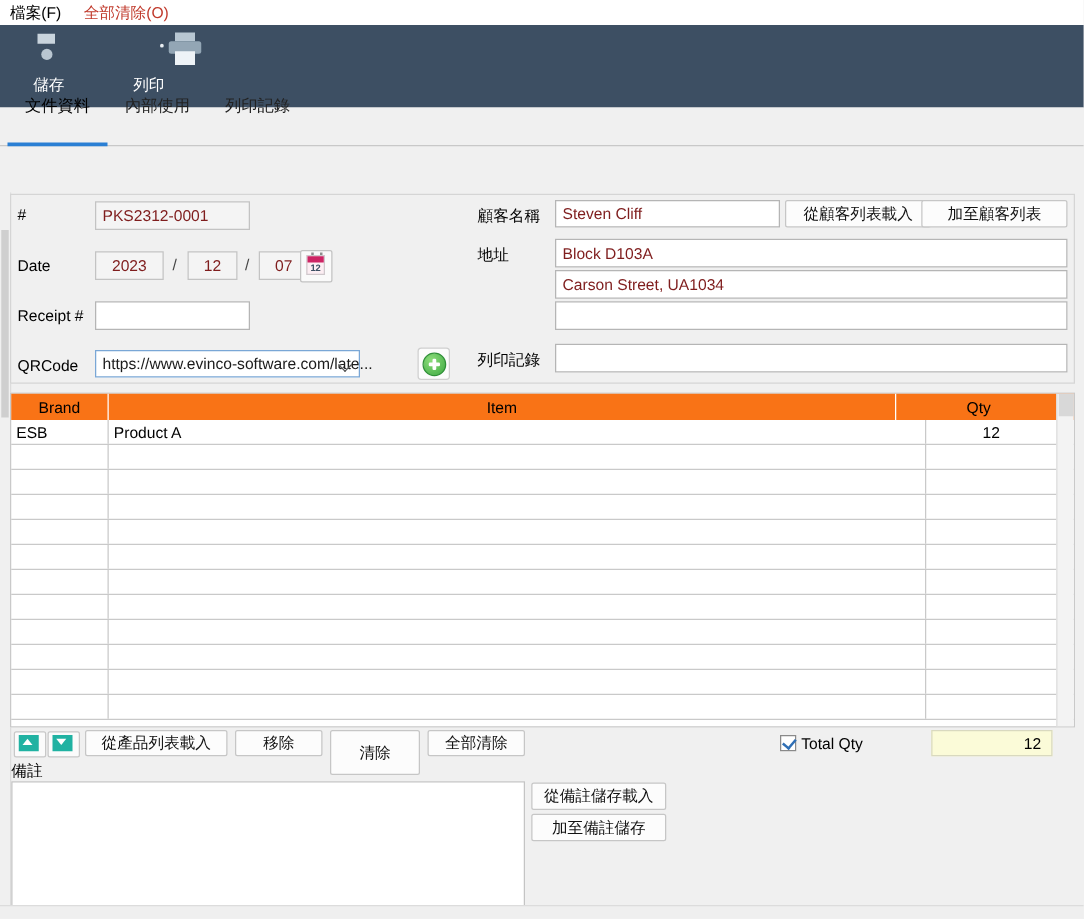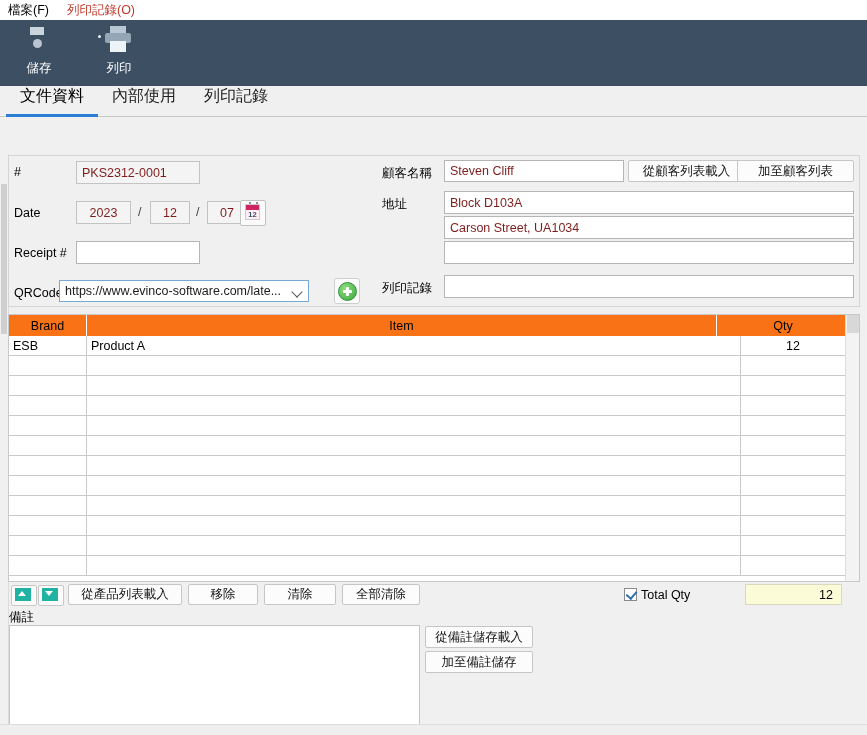--- a/index.html
+++ b/index.html
@@ -35,21 +35,21 @@
   
   .printer{width:28px;height:26px;position:relative;margin:2px auto 0;}
   .printer .p-top{position:absolute;left:6px;top:0;width:16px;height:7px;background:#b8c7d3;}
   .printer .p-body{position:absolute;left:1px;top:7px;width:26px;height:10px;background:#93a6b5;border-radius:2px;}
   .printer .p-dot{position:absolute;right:3px;top:9px;width:3px;height:3px;background:#e9eef2;border-radius:50%;}
   .printer .p-out{position:absolute;left:6px;top:15px;width:16px;height:11px;background:#eef3f7;}
 
   
   .tabs{height:30px;background:#f0f0f0;display:flex;align-items:flex-end;padding-left:6px;
         border-bottom:1px solid #c8c8c8;}
-  .tab{padding:4px 14px 9px;font-size:16px;color:#222;cursor:default;position:relative;}
+  .tab{padding:4px 14px 22px;font-size:13px;color:#222;cursor:default;position:relative;}
   .tab.active{color:#000;}
   .tab.active:after{content:"";position:absolute;left:0;right:0;bottom:-1px;height:3px;background:#2a7fd4;}
 
   
   .leftscroll{position:absolute;left:0;top:154px;width:8px;height:578px;background:#f0f0f0;border-right:1px solid #dcdcdc;}
   .leftscroll .thumb{position:absolute;left:1px;top:30px;width:6px;height:150px;background:#cfcfcf;}
 
   
   .formpanel{position:absolute;left:8px;top:155px;width:852px;height:152px;background:#f0f0f0;
              border:1px solid #d5d5d5;box-sizing:border-box;}
@@ -115,29 +115,29 @@
   .statusbar{position:absolute;left:0;bottom:0;width:867px;height:10px;background:#efefef;border-top:1px solid #dcdcdc;}
 </style>
 </head>
 <body>
 
 <div class="app">
 
 
   <div class="menubar">
     <span class="mi">檔案(F)</span>
-    <span class="mi buy">列印記錄(O)</span>
+    <span class="mi buy">全部清除(O)</span>
   </div>
 
   <div class="toolbar">
     <div class="tbtn">
       <span class="ico"><span class="floppy"></span></span>
       <span class="lbl">儲存</span>
     </div>
-    <div class="tbtn" style="margin-left:22px;">
+    <div class="tbtn" style="margin-left:22px;text-align:right;">
       <span class="ico">
         <span class="printer"><span class="p-top"></span><span class="p-body"></span><span class="p-dot"></span><span class="p-out"></span></span>
       </span>
       <span class="lbl">列印</span>
     </div>
   </div>
 
   <div class="tabs">
     <div class="tab active">文件資料</div>
     <div class="tab">內部使用</div>
@@ -165,21 +165,21 @@
       <span class="cal">
         <span class="hd"></span>
         <span class="num">12</span>
       </span>
     </div>
 
     <span class="fld-label" style="left:5px;top:90px;">Receipt #</span>
     <input class="ti" style="left: 67px; top: 85px; width: 124px; height: 23px;" value="">
 
     <span class="fld-label" style="left:5px;top:130px;">QRCode</span>
-    <div class="combo" style="left:50px;top:124px;width:250px;height:22px;">
+    <div class="combo" style="left:67px;top:124px;width:212px;height:22px;">
       <span class="txt">https://www.evinco-software.com/late...</span>
       <span class="arw"></span>
     </div>
     <div class="plusbtn" style="left:325px;top:122px;">
       <span class="circ"></span>
     </div>
 
     <span class="fld-label" style="left:373px;top:9px;">顧客名稱</span>
     <input class="ti" style="left: 435px; top: 4px; width: 180px; height: 22px;" value="Steven Cliff">
     <div class="btn" style="left:619px;top:4px;width:117px;height:22px;">從顧客列表載入</div>
@@ -270,21 +270,21 @@
   <div class="arrowbtn up" style="left:11px;top:585px;">
     <span class="inner"></span>
       <span class="tri"></span>
   </div>
   <div class="arrowbtn down" style="left:38px;top:585px;">
     <span class="inner"></span>
       <span class="tri"></span>
   </div>
   <div class="btn" style="left:68px;top:584px;width:114px;height:21px;">從產品列表載入</div>
   <div class="btn" style="left:188px;top:584px;width:70px;height:21px;">移除</div>
-  <div class="btn" style="left:264px;top:584px;width:72px;height:21px;">清除</div>
+  <div class="btn" style="left:264px;top:584px;width:72px;height:36px;">清除</div>
   <div class="btn" style="left:342px;top:584px;width:78px;height:21px;">全部清除</div>
 
   <div class="chk" style="left:624px;top:588px;">
     <span class="mk"></span>
   </div>
   <span class="fld-label" style="left:641px;top:588px;">Total Qty</span>
   <div class="totalbox" style="left:745px;top:584px;width:97px;height:21px;">12</div>
 
   <span class="fld-label" style="left:9px;top:609px;">備註</span>
   <div class="remarkarea" style="left:9px;top:625px;width:411px;height:100px;"></div>

